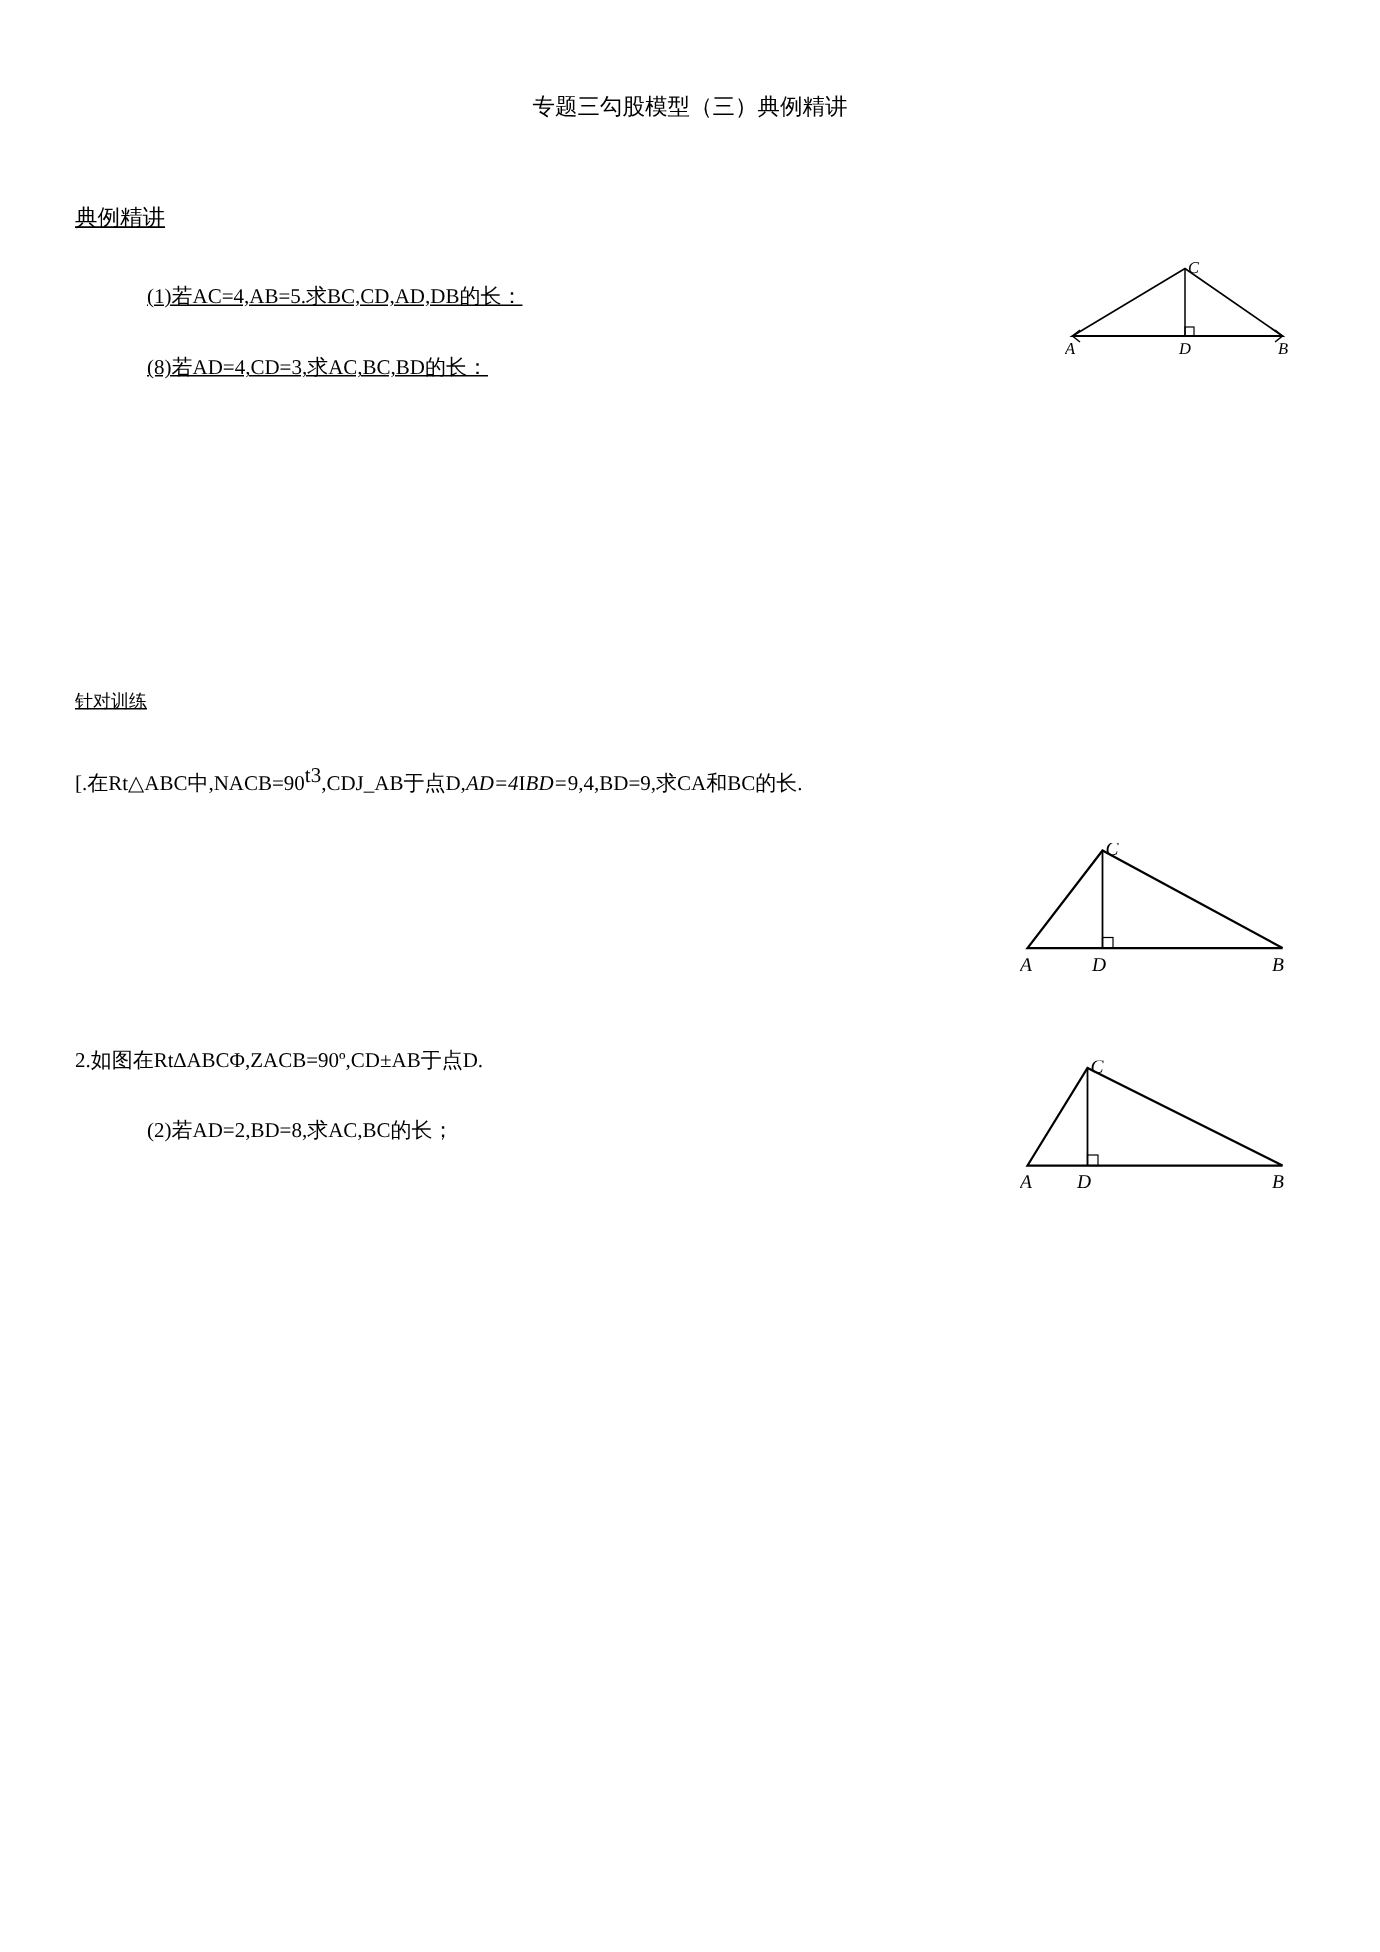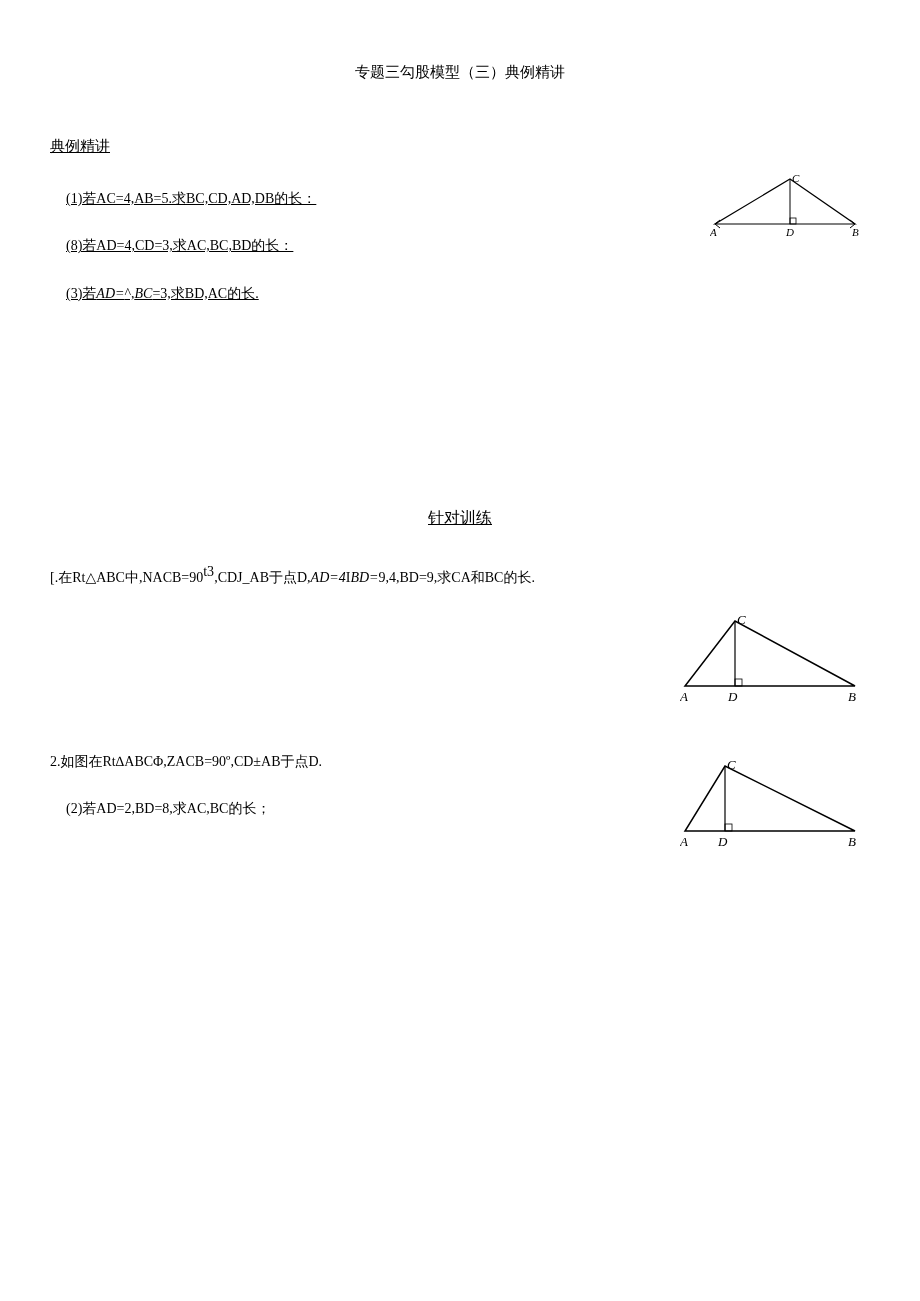--- a/index.html
+++ b/index.html
@@ -29,34 +29,33 @@
     .section1 {
       position: relative;
       margin-bottom: 200px;
       text-decoration: underline;
     }
     .example-line {
       margin-left: 55px;
       margin-bottom: 25px;
     }
     .sub-line {
-      margin-left: 16px;
+      margin-left: 48px;
       margin-bottom: 25px;
     }
     .italic {
       font-style: italic;
     }
     .section2 {
       position: relative;
     }
     .practice-header {
       text-decoration: underline;
-      font-size: 16px;
+      font-size: 12px;
       margin-bottom: 30px;
-      text-align: center;
     }
     .practice-line {
       margin-bottom: 25px;
     }
     .practice-block {
       position: relative;
       min-height: 170px;
       margin-bottom: 20px;
     }
     .fig {
@@ -90,23 +89,20 @@
 <body>
 
 <div class="title">专题三勾股模型（三）典例精讲</div>
 
 <div class="section1">
   <div class="section-header">典例精讲</div>
 
 
   <div class="sub-line">(1)若AC=4,AB=5.求BC,CD,AD,DB的长：</div>
   <div class="sub-line">(8)若AD=4,CD=3,求AC,BC,BD的长：</div>
-  <div class="sub-line">
-    <span>(3)若</span><span class="italic">AD=</span><span>^,</span><span class="italic">BC</span><span>=3,求BD,AC的长.</span>
-  </div>
 
   <div class="fig fig1">
     <svg viewBox="0 0 150 65" width="150" height="65">
       <polygon points="5,50 145,50 80,5" fill="none" stroke="#000" stroke-width="1.2"></polygon>
       <line x1="80" y1="5" x2="80" y2="50" stroke="#000" stroke-width="1"></line>
       <rect x="80" y="44" width="6" height="6" fill="none" stroke="#000" stroke-width="0.8"></rect>
       <polyline points="10,46 5,50 10,54" fill="none" stroke="#000" stroke-width="1"></polyline>
       <polyline points="140,46 145,50 140,54" fill="none" stroke="#000" stroke-width="1"></polyline>
       <text x="0" y="62" font-size="11" font-style="italic">A</text>
       <text x="142" y="62" font-size="11" font-style="italic">B</text>

